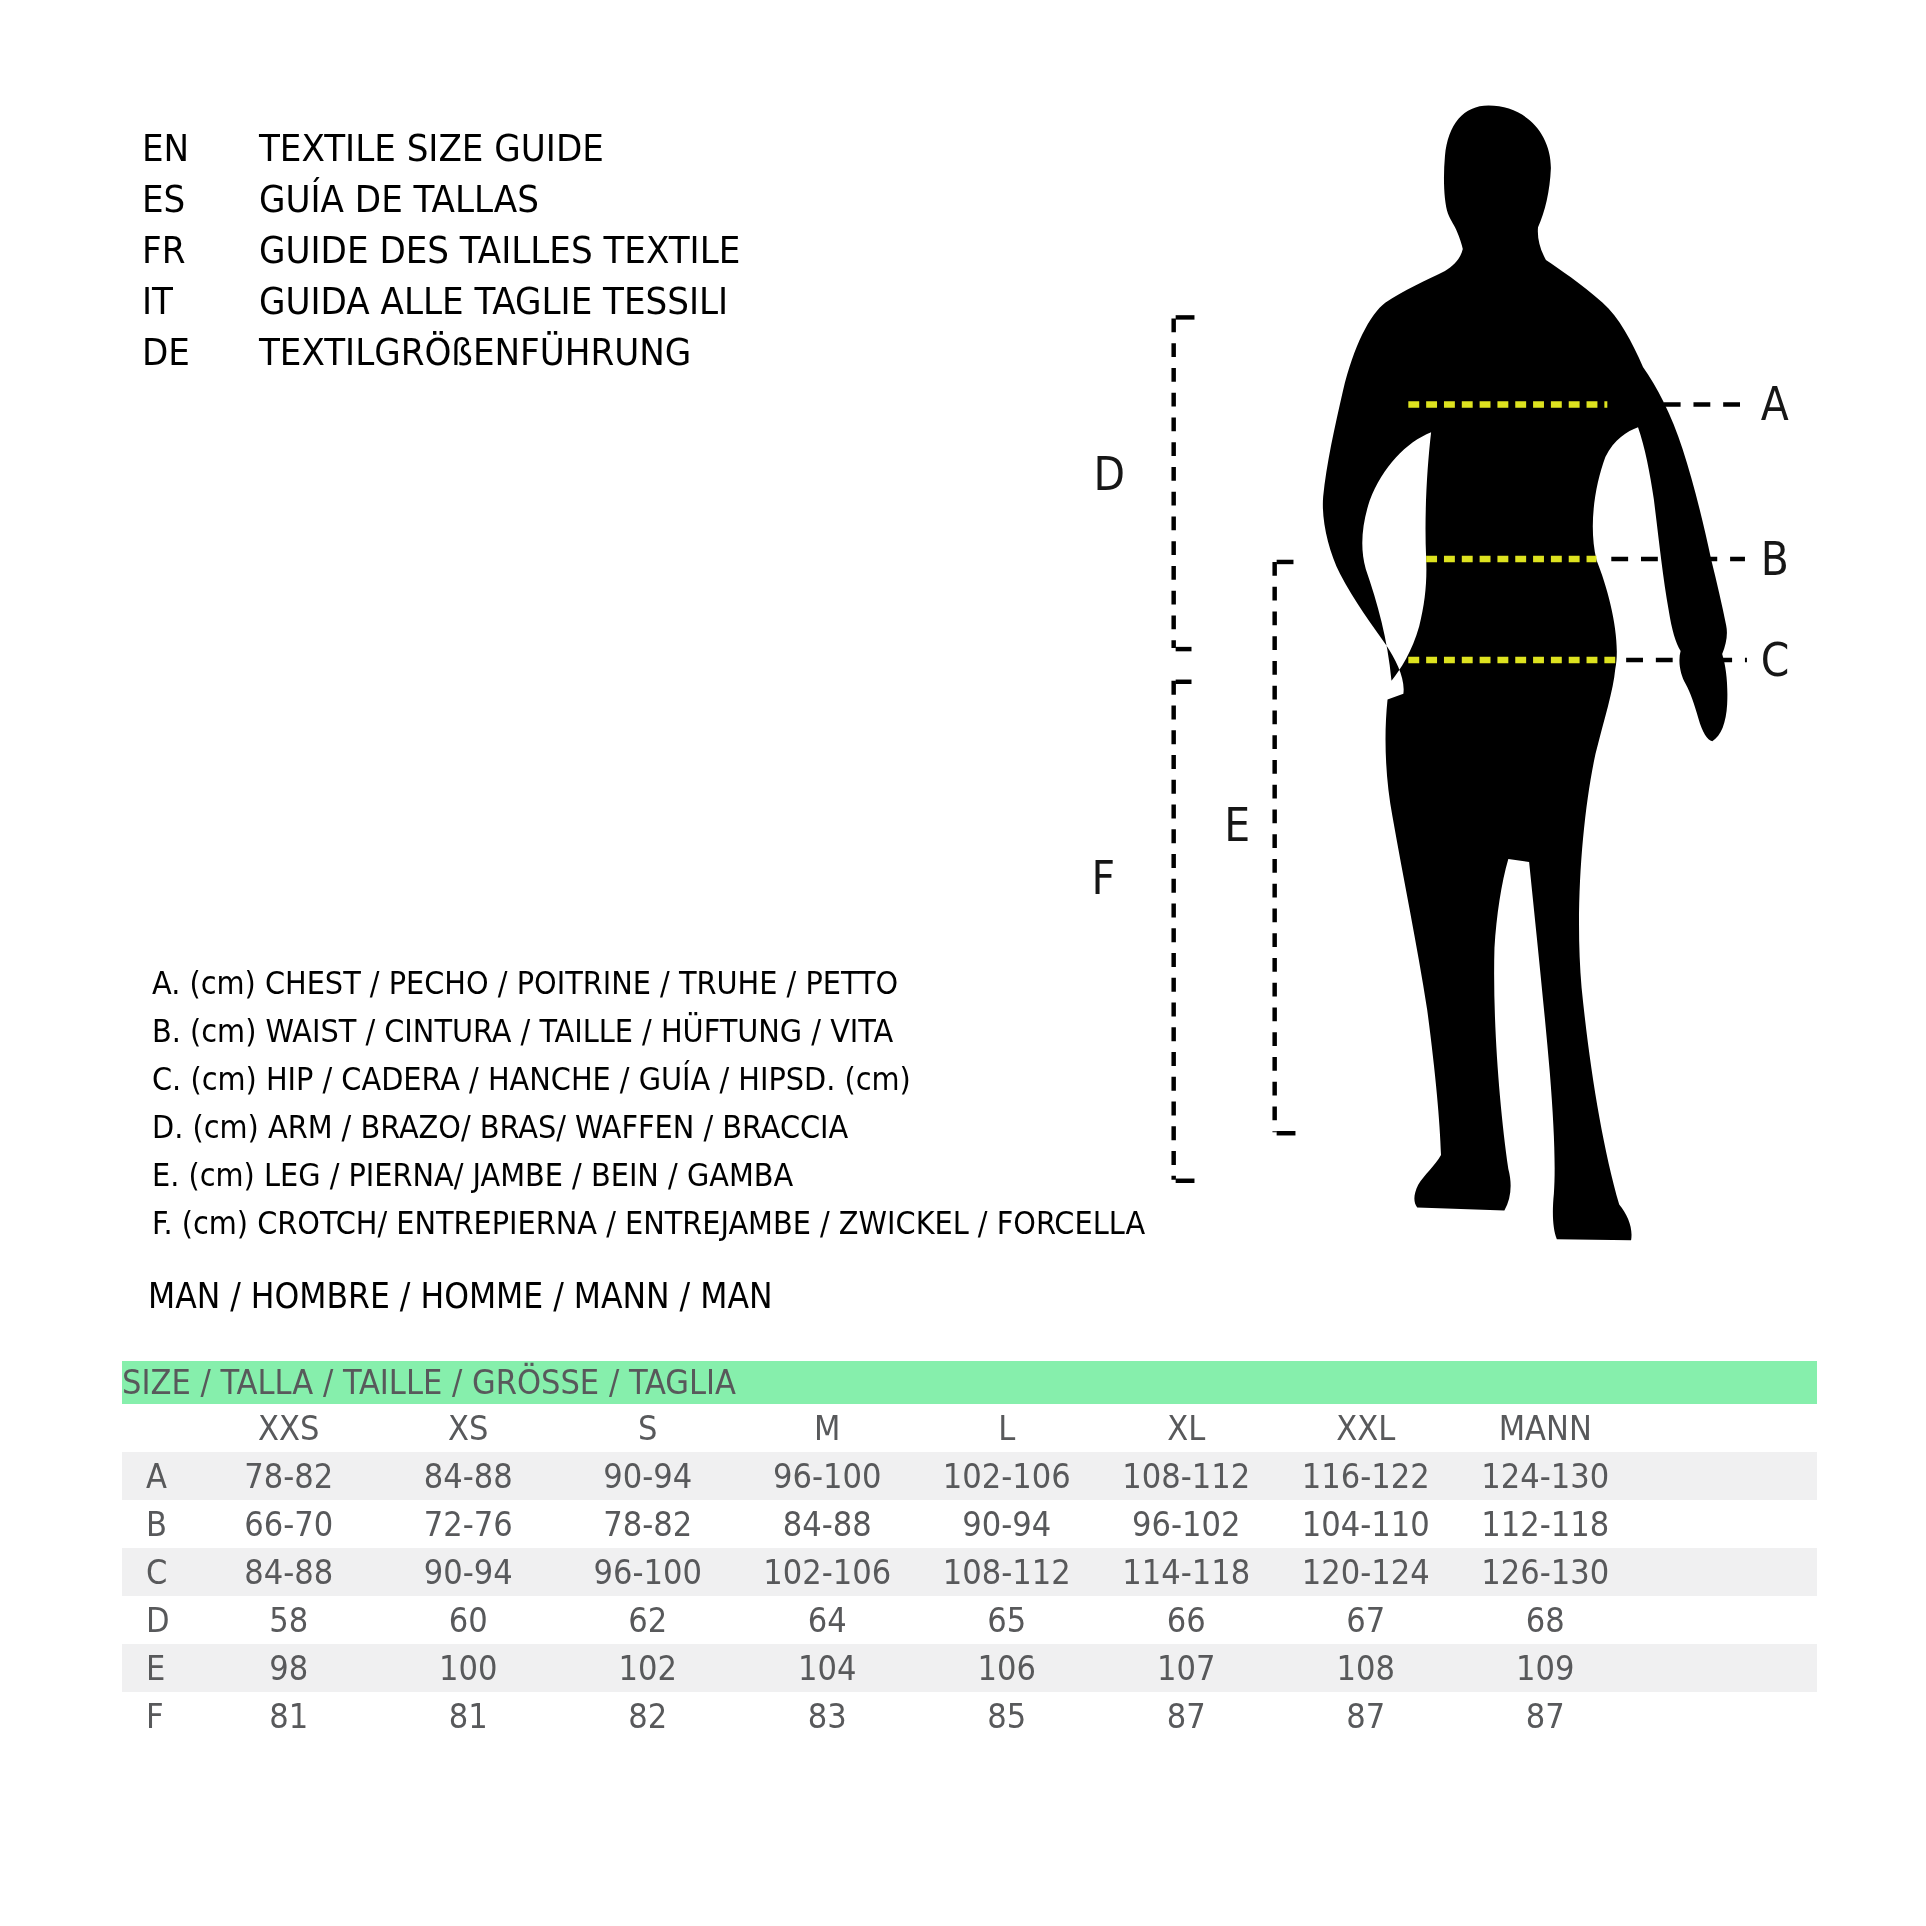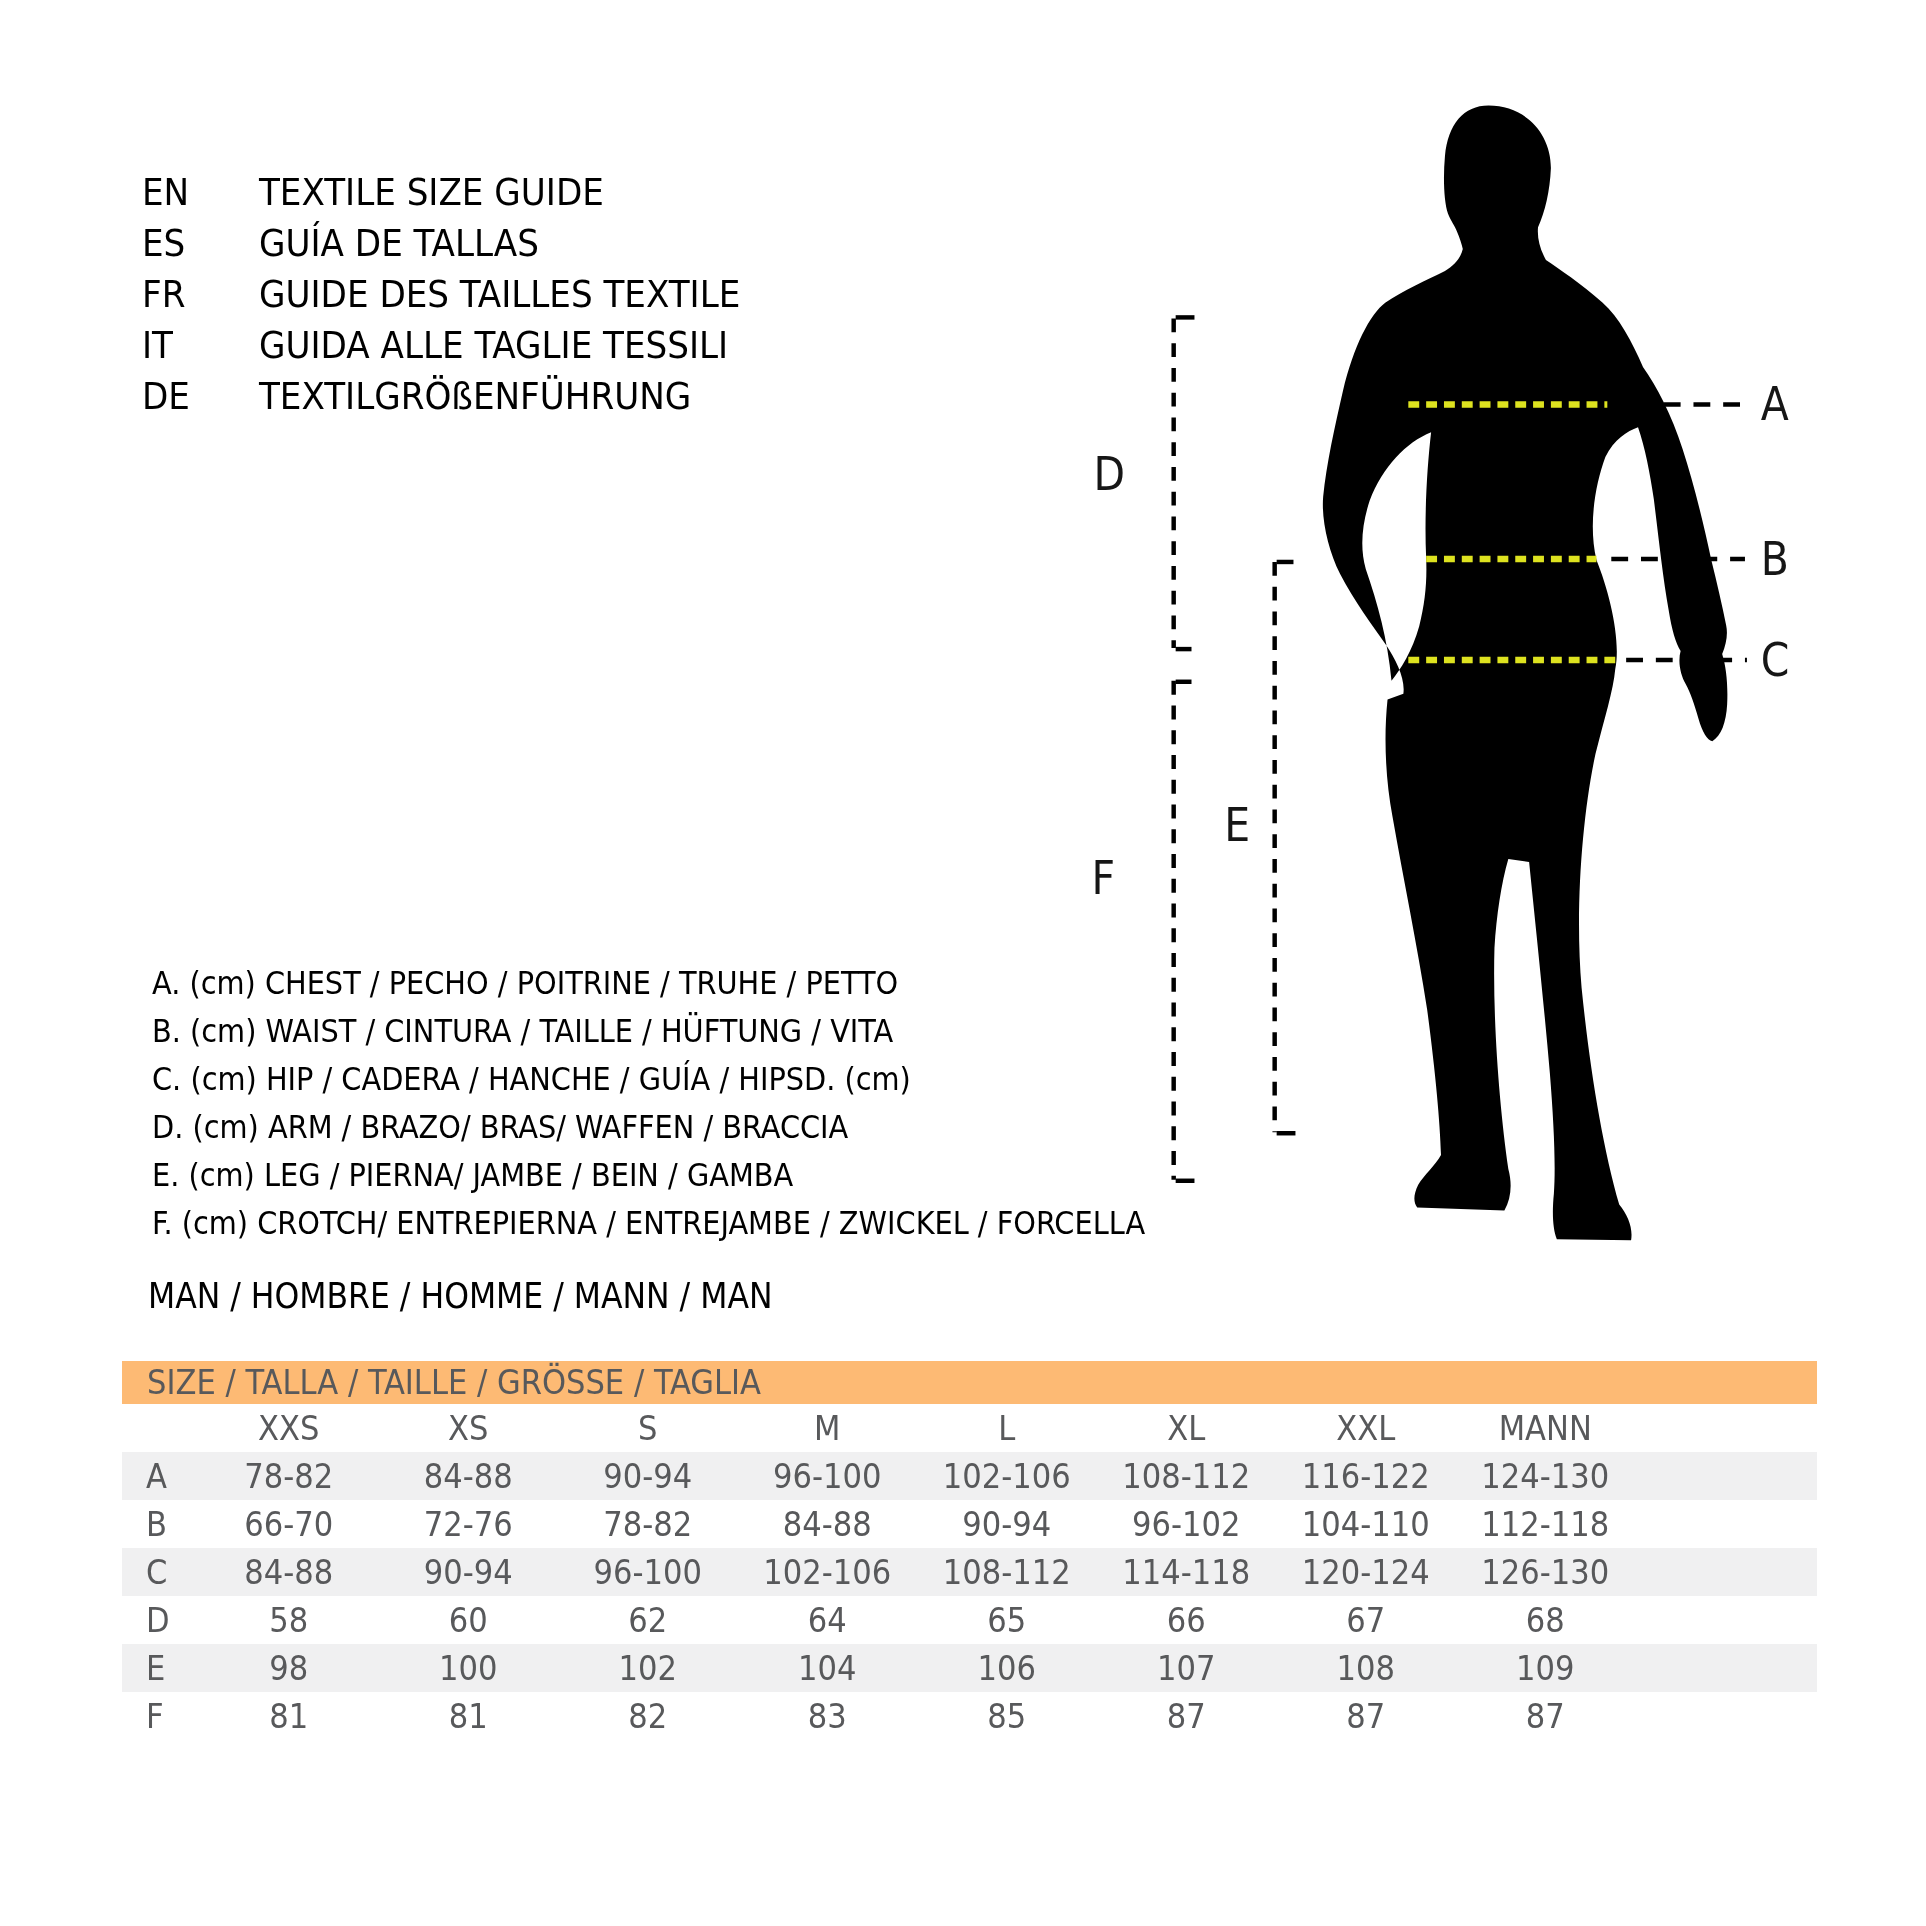--- a/index.html
+++ b/index.html
@@ -1,36 +1,36 @@
 <!DOCTYPE html>
 <html><head>
 <meta charset="utf-8">
 <style>
   html,body{margin:0;padding:0;background:#fff;}
   #canvas{
     position:relative;width:1927px;height:1927px;background:#fff;overflow:hidden;
     font-family:"DejaVu Sans",sans-serif;font-stretch:condensed;color:#000;
   }
   
-  .lang-block{position:absolute;left:142px;top:123px;margin-top:44px;}
+  .lang-block{position:absolute;left:142px;top:123px;}
   .lang-row{display:flex;height:51px;align-items:center;font-size:38px;line-height:51px;}
   .lang-code{width:117px;flex:0 0 117px;}
   .lang-label{white-space:nowrap;}
   
   .defs-block{position:absolute;left:152px;top:959px;}
   .def-row{height:48px;line-height:48px;font-size:32px;white-space:nowrap;}
   
   .category{position:absolute;left:148px;top:1273px;height:46px;line-height:46px;font-size:35px;white-space:nowrap;}
   
   .figure-wrap{position:absolute;left:1030px;top:59px;width:822px;height:1198px;}
   .figure-wrap svg{display:block;width:822px;height:1198px;}
   .meas-letter{font-family:"DejaVu Sans",sans-serif;font-stretch:condensed;font-size:46px;fill:#161616;}
   
   .size-table{position:absolute;left:122px;top:1361px;width:1695px;font-size:34px;}
-  .thead{height:43px;line-height:43px;background:#fdba74;color:#58595b;padding-left:25px;box-sizing:border-box;white-space:nowrap;}
+  .thead{height:43px;line-height:43px;background:#86efac;color:#58595b;box-sizing:border-box;white-space:nowrap;}
   .trow{display:grid;grid-template-columns:77px repeat(8,1fr) 182px;height:48px;align-items:center;}
   .trow.stripe{background:#f0f0f1;}
   .cell{text-align:center;color:#58595b;white-space:nowrap;}
   .cell.letter{text-align:left;padding-left:24px;}
   .cell.spacer{}
 </style>
 </head>
 <body>
 
 <div id="canvas">

